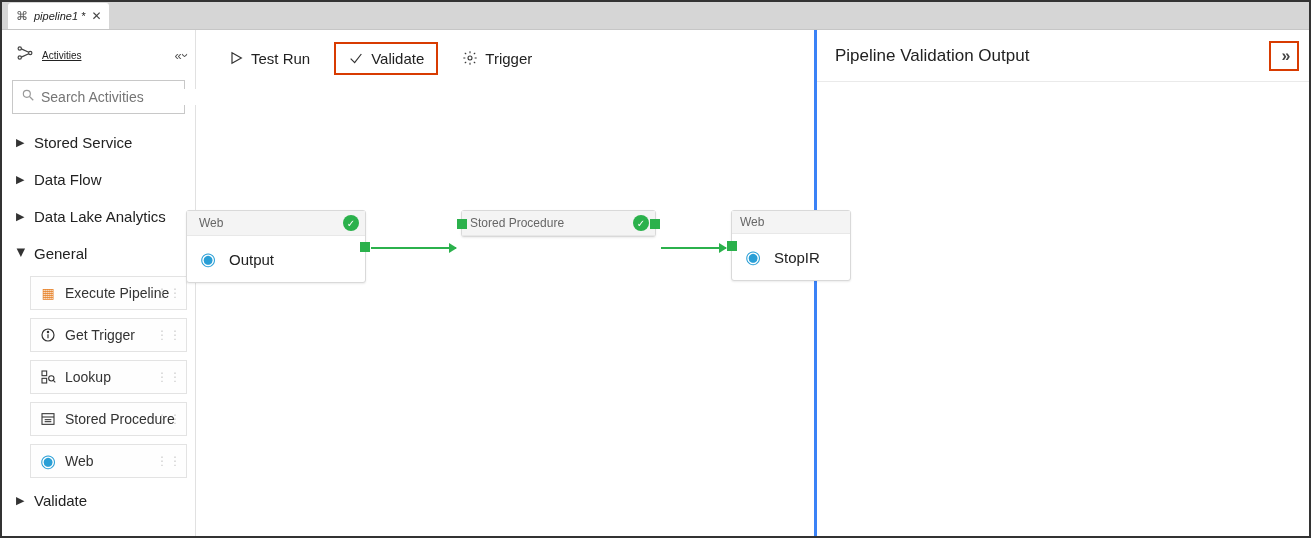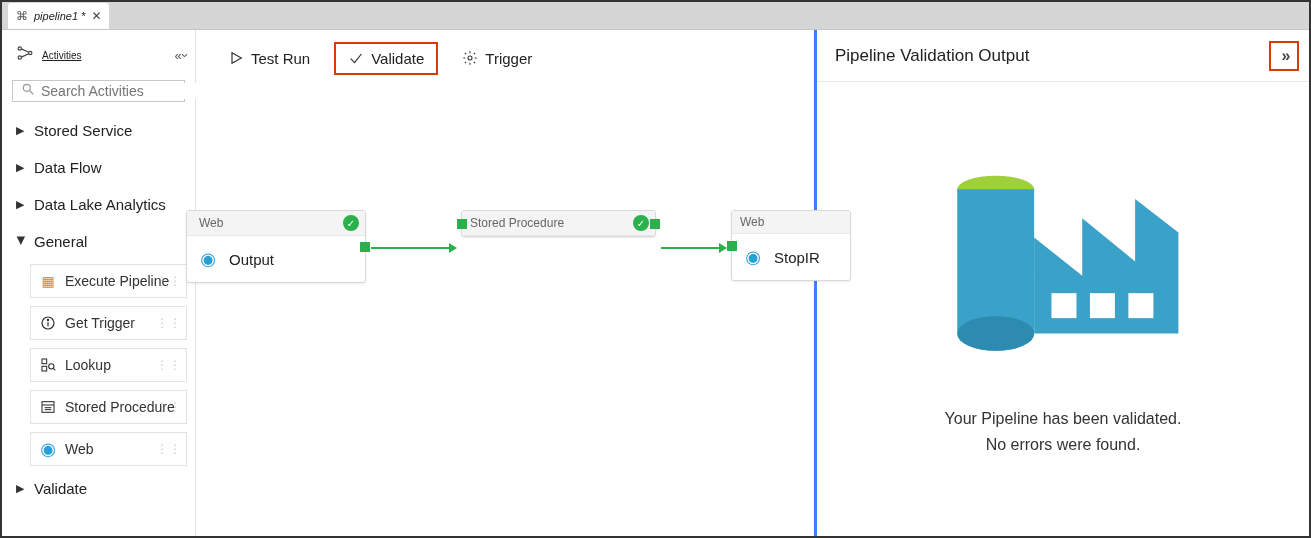--- a/index.html
+++ b/index.html
@@ -15,21 +15,21 @@
   .middle { position: absolute; top: 28px; bottom: 0; left: 0; right: 0; display: flex; }
 
   
   .sidebar { width: 194px; border-right: 1px solid #e1e1e1; background: #fff; display: flex; flex-direction: column; }
   .sidebar-head { display: flex; align-items: center; justify-content: space-between; padding: 14px 8px 14px 14px; }
   .sidebar-head-left { display: flex; align-items: center; gap: 8px; }
   .sidebar-head-left svg { width: 18px; height: 18px; }
   .sidebar-head .label { font-size: 10px; color: #222; text-decoration: underline; }
   .sidebar-head-right { display:flex; gap:6px; color:#555; font-size:13px;}
   .chevpair { letter-spacing:-5px; }
-  .search { margin: 0 10px 10px 10px; border: 1px solid #c8c8c8; height: 22px; display: flex; align-items: center; padding: 0 8px; gap: 6px; color: #888; }
+  .search { margin: 0 10px 10px 10px; border: 1px solid #c8c8c8; height: 34px; display: flex; align-items: center; padding: 0 8px; gap: 6px; color: #888; }
   .search input { border: none; outline: none; font-size: 14px; flex: 1; color: #333; }
   .side-group { padding: 10px 8px 10px 14px; display: flex; align-items: center; gap: 8px; font-size: 15px; color: #222; cursor: pointer; }
   .side-group .caret { font-size: 11px; color: #333; width: 10px; }
   .side-sub { margin: 4px 8px 4px 28px; border: 1px solid #e3e3e3; height: 34px; display: flex; align-items: center; padding: 0 8px; gap: 8px; font-size: 14px; color: #333; position: relative; background:#fefefe; }
   .side-sub .grip { position: absolute; right: 4px; color: #ccc; font-size: 12px; letter-spacing: 1px; }
   .sub-icon { width:18px; height:18px; display:flex; align-items:center; justify-content:center; font-size:14px; }
 
   
   .canvas { flex: 1; position: relative; background: #fff; }
   .toolbar { height: 56px; display: flex; align-items: center; gap: 12px; padding-left: 20px; }
@@ -229,31 +229,14 @@
     </div>
   </div>
 
   <div class="panel">
     <div class="panel-head">
       <span class="panel-title">Pipeline Validation Output</span>
       <span class="panel-close">
         <span style="letter-spacing:-4px;font-weight:bold">»</span>
       </span>
     </div>
-    <div class="panel-body">
-      <div class="factory">
-        <svg viewBox="0 0 260 260" width="250" height="250">
-          <ellipse cx="60" cy="70" rx="40" ry="14" fill="#9fcf3b"></ellipse>
-          <path d="M20 70 L20 220 A40 18 0 0 0 100 220 L100 70 Z" fill="#3aa2c9"></path>
-          <ellipse cx="60" cy="220" rx="40" ry="18" fill="#2d8bb0"></ellipse>
-          <path d="M100 220 L100 120 L150 160 L150 100 L205 145 L205 80 L250 115 L250 220 Z" fill="#3aa2c9"></path>
-          <rect x="118" y="178" width="26" height="26" fill="#fff"></rect>
-          <rect x="158" y="178" width="26" height="26" fill="#fff"></rect>
-          <rect x="198" y="178" width="26" height="26" fill="#fff"></rect>
-        </svg>
-      </div>
-      <div class="panel-msg">
-        <div>Your Pipeline has been validated.</div>
-        <div>No errors were found.</div>
-      </div>
-    </div>
   </div>
 </div>
 
 </body></html>

